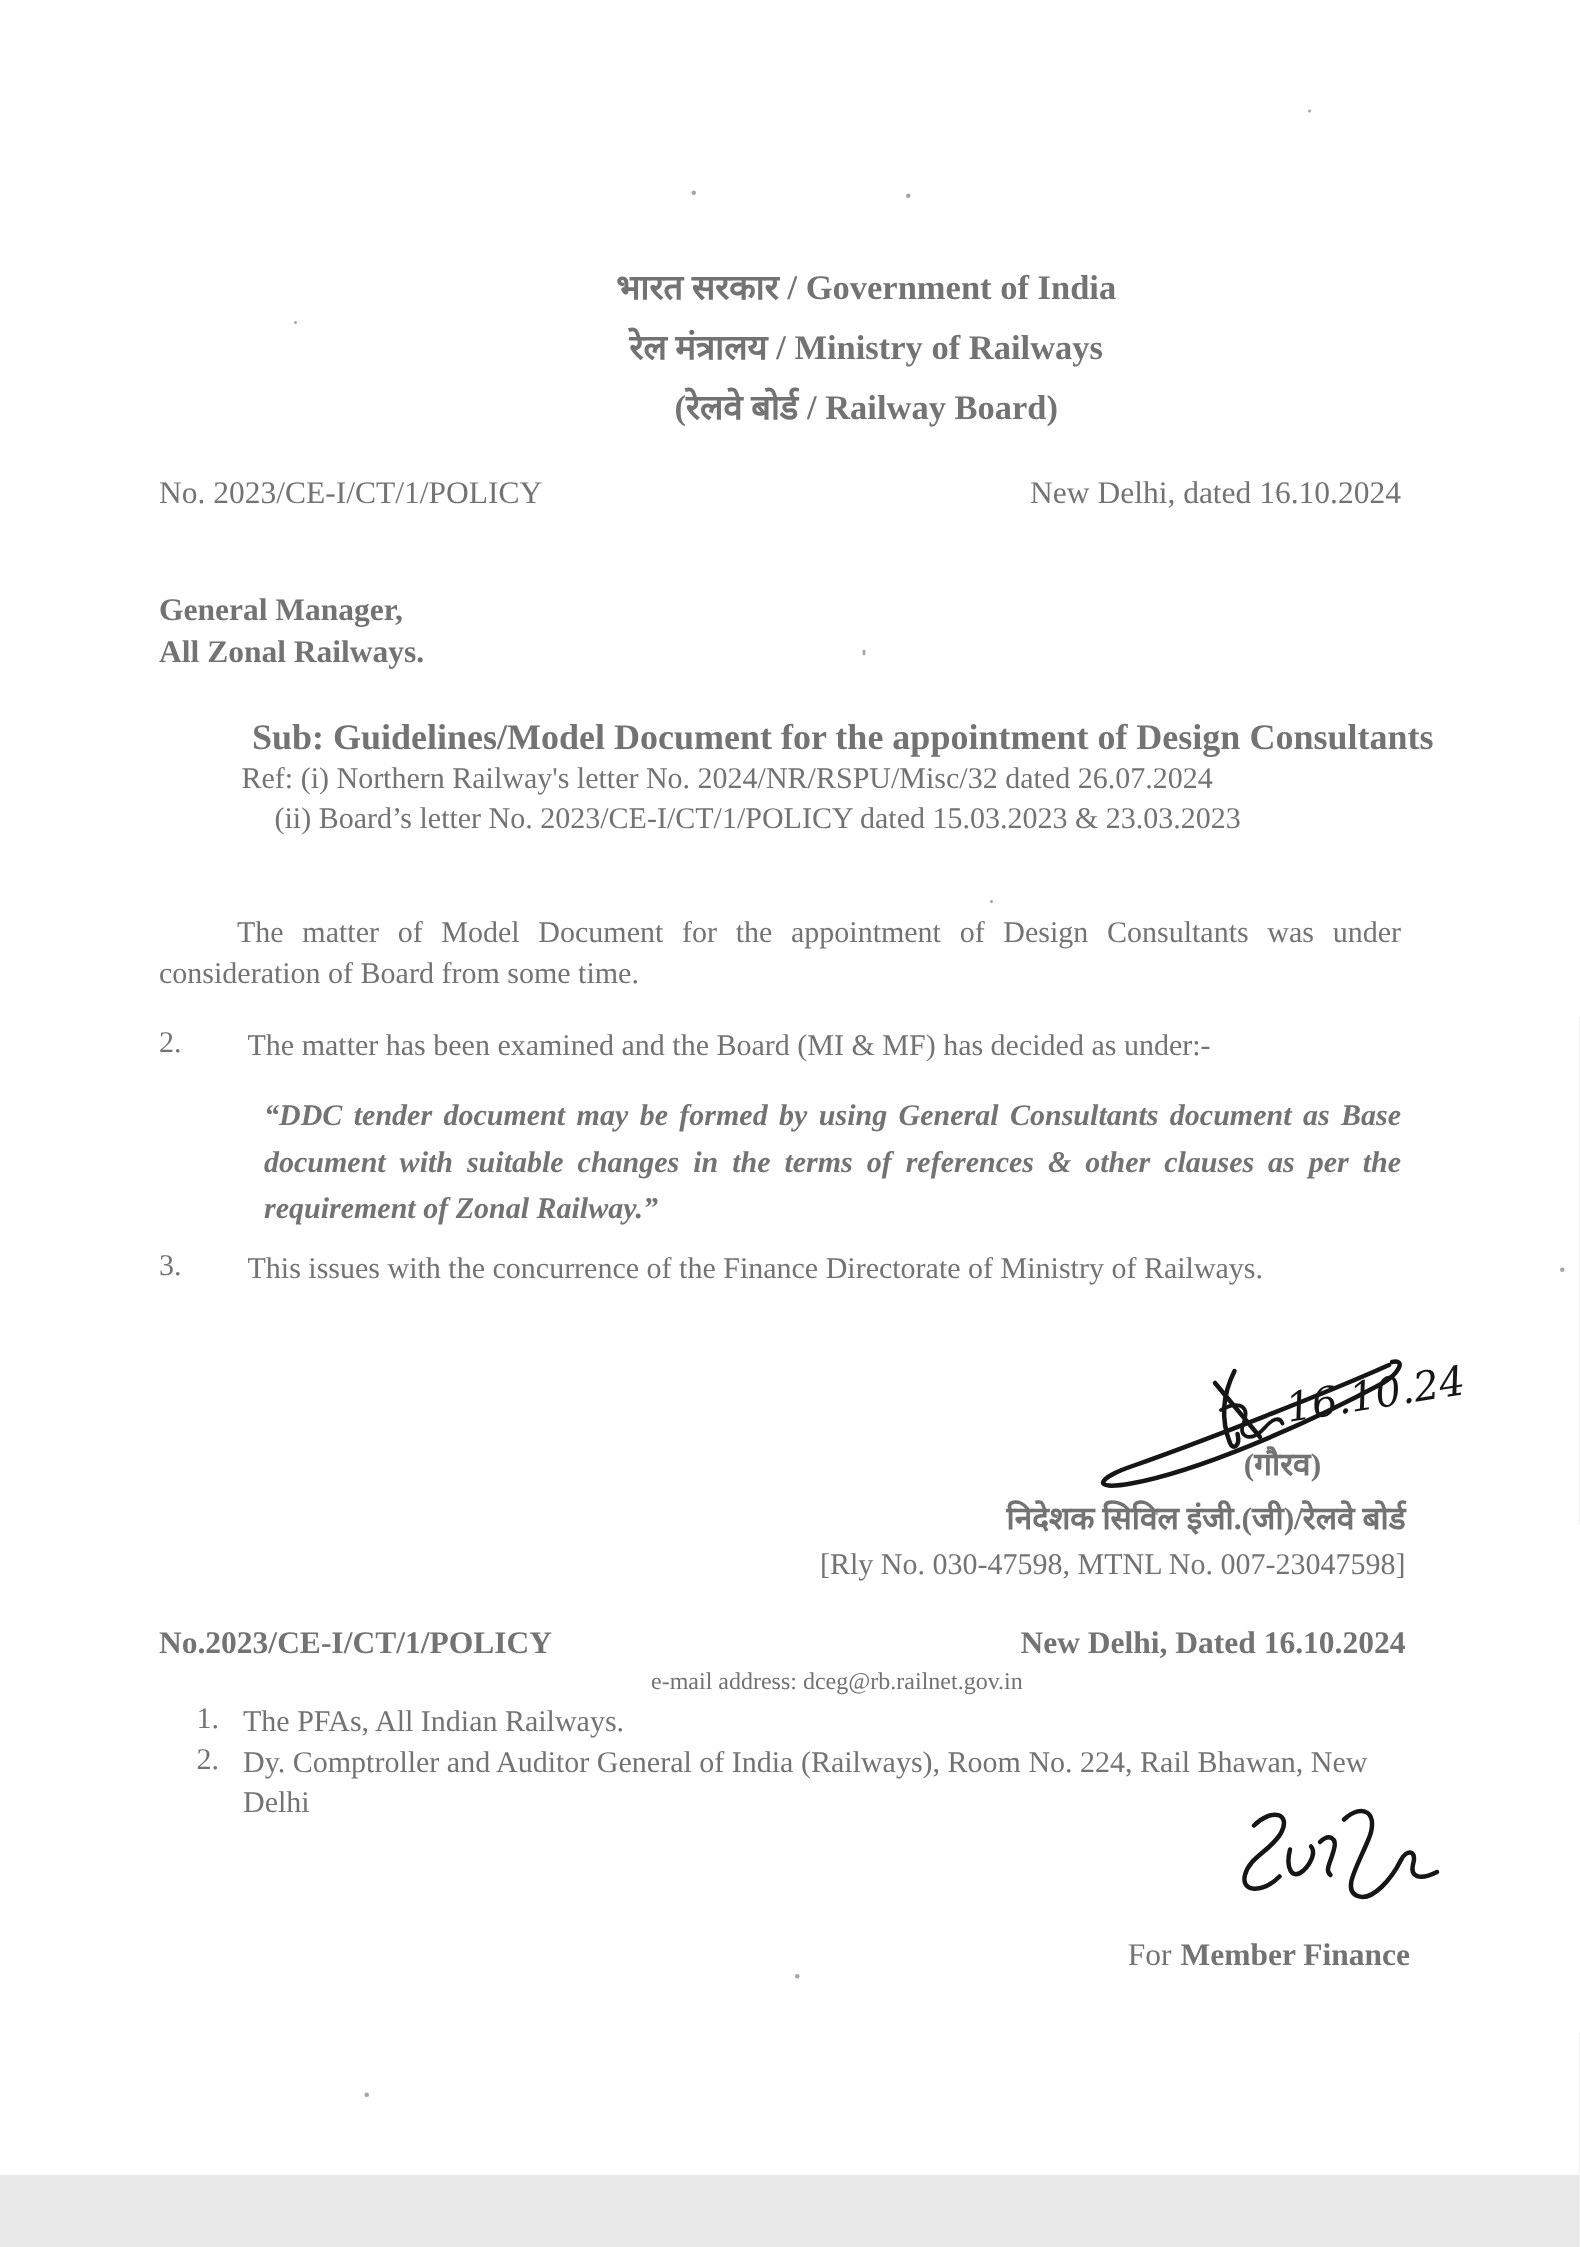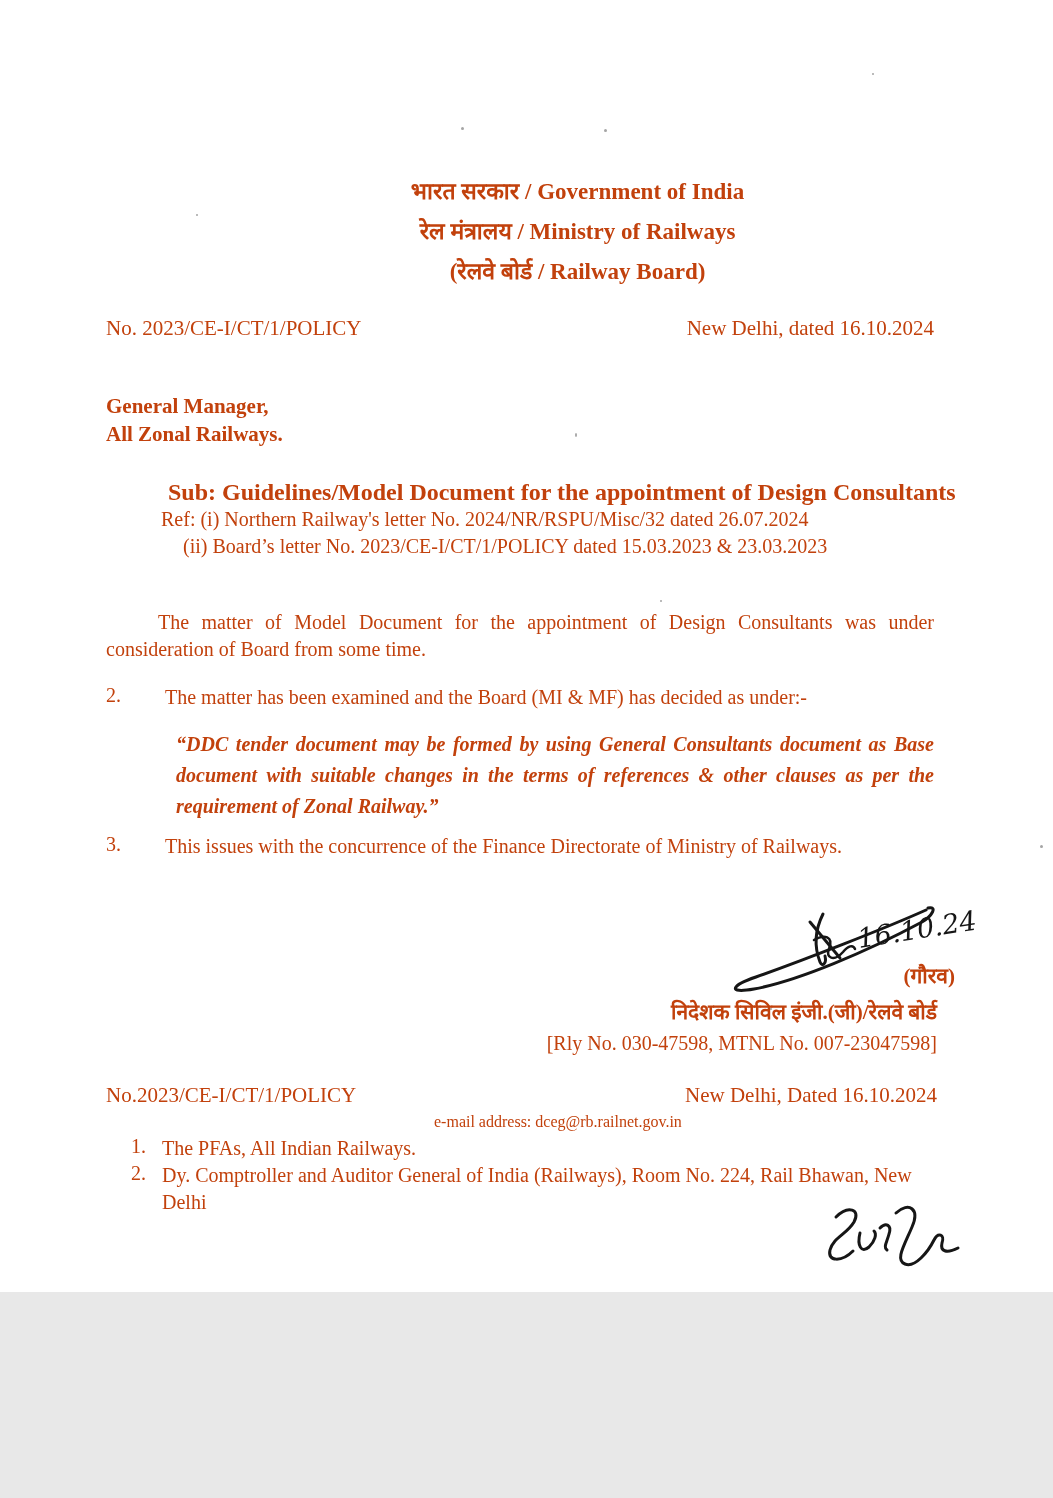--- a/index.html
+++ b/index.html
@@ -1,21 +1,21 @@
 <!DOCTYPE html>
 <html><head>
 <meta charset="utf-8">
 <style>
   html,body{margin:0;padding:0;background:#e8e8e8;}
   .page{
     position:relative;
-    width:1053px;height:1292px;
+    width:1053px;height:1450px;
     background:#ffffff;
     font-family:"Liberation Serif", serif;
-    color:#c2410c;
+    color:#737373;
     overflow:hidden;
   }
   .abs{position:absolute;}
   .b{font-weight:bold;}
   .header{
     top:172px;left:104px;width:947px;
     text-align:center;font-weight:bold;font-size:23px;line-height:40px;
   }
   .ref-row{
     top:316px;left:106px;width:828px;
@@ -30,28 +30,28 @@
     top:609px;left:106px;width:828px;
     font-size:20px;line-height:27px;text-align:justify;text-indent:52px;
   }
   .num{position:absolute;left:106px;font-size:20px;}
   .numtext{position:absolute;left:165px;width:770px;font-size:20px;line-height:27px;}
   .quote{
     top:729px;left:176px;width:758px;
     font-size:20px;line-height:31px;font-weight:bold;font-style:italic;text-align:justify;
   }
   .sig1{left:726px;top:896px;}
-  .sig-name{top:961px;left:755px;width:200px;text-align:right;font-weight:bold;font-size:21px;}
+  .sig-name{top:961px;left:755px;width:200px;text-align:center;font-weight:bold;font-size:21px;}
   .designation{top:997px;left:434px;width:503px;text-align:right;font-weight:bold;font-size:21px;}
   .phone{top:1032px;left:434px;width:503px;text-align:right;font-size:20px;}
   .email{top:1113px;left:434px;width:503px;text-align:left;font-size:16px;}
   .copy-row{
     top:1083px;left:106px;width:831px;
     display:flex;justify-content:space-between;
-    font-weight:normal;font-size:21px;
+    font-weight:bold;font-size:21px;
   }
   .copy-heading{top:1111px;left:106px;font-size:20px;}
   .li-num{position:absolute;left:131px;font-size:20px;}
   .li-text{position:absolute;left:162px;width:778px;font-size:20px;line-height:27px;}
   .sig2{left:816px;top:1203px;}
   .signoff{top:1291px;left:640px;width:300px;text-align:right;font-size:21px;}
   .signoff .pre{margin-right:6px;}
   .speck{position:absolute;background:#4c4c4c;border-radius:50%;opacity:.5;}
   svg path{fill:none;stroke:#161616;stroke-linecap:round;stroke-linejoin:round;}
   svg text{fill:#161616;stroke:none;font-family:"DejaVu Serif", serif;font-style:italic;}

